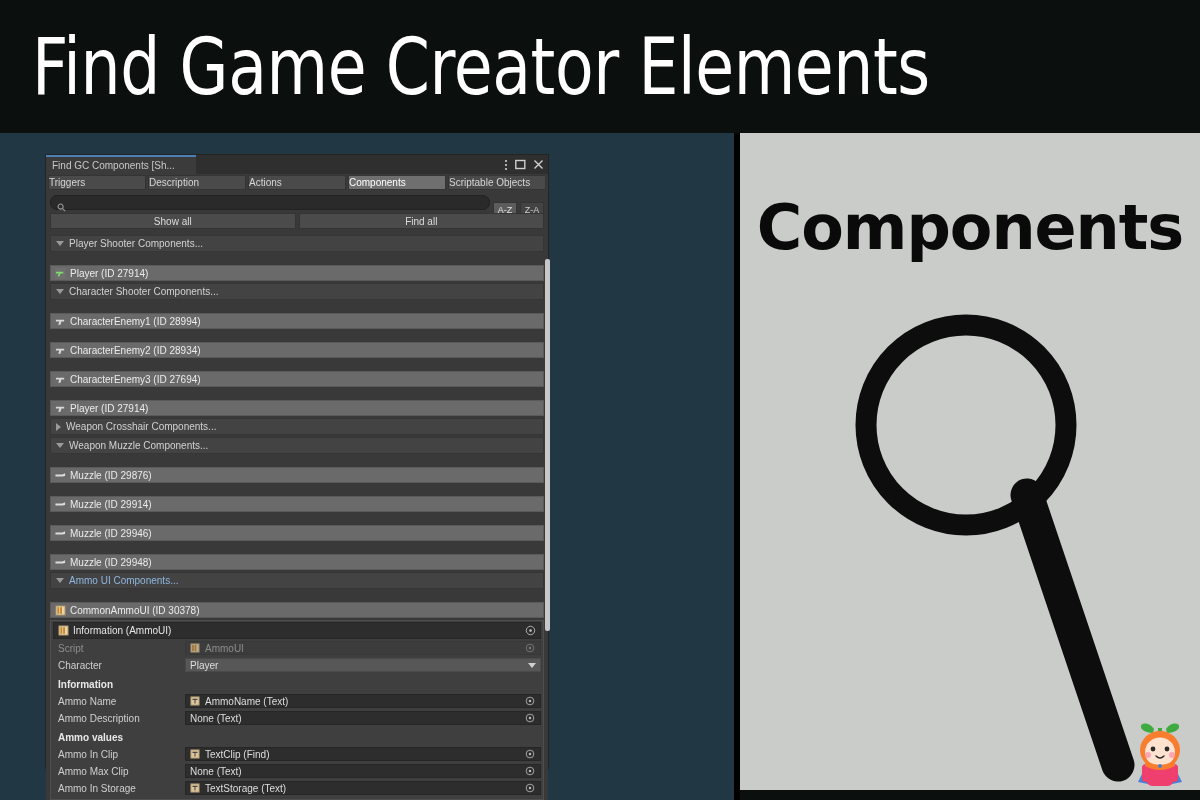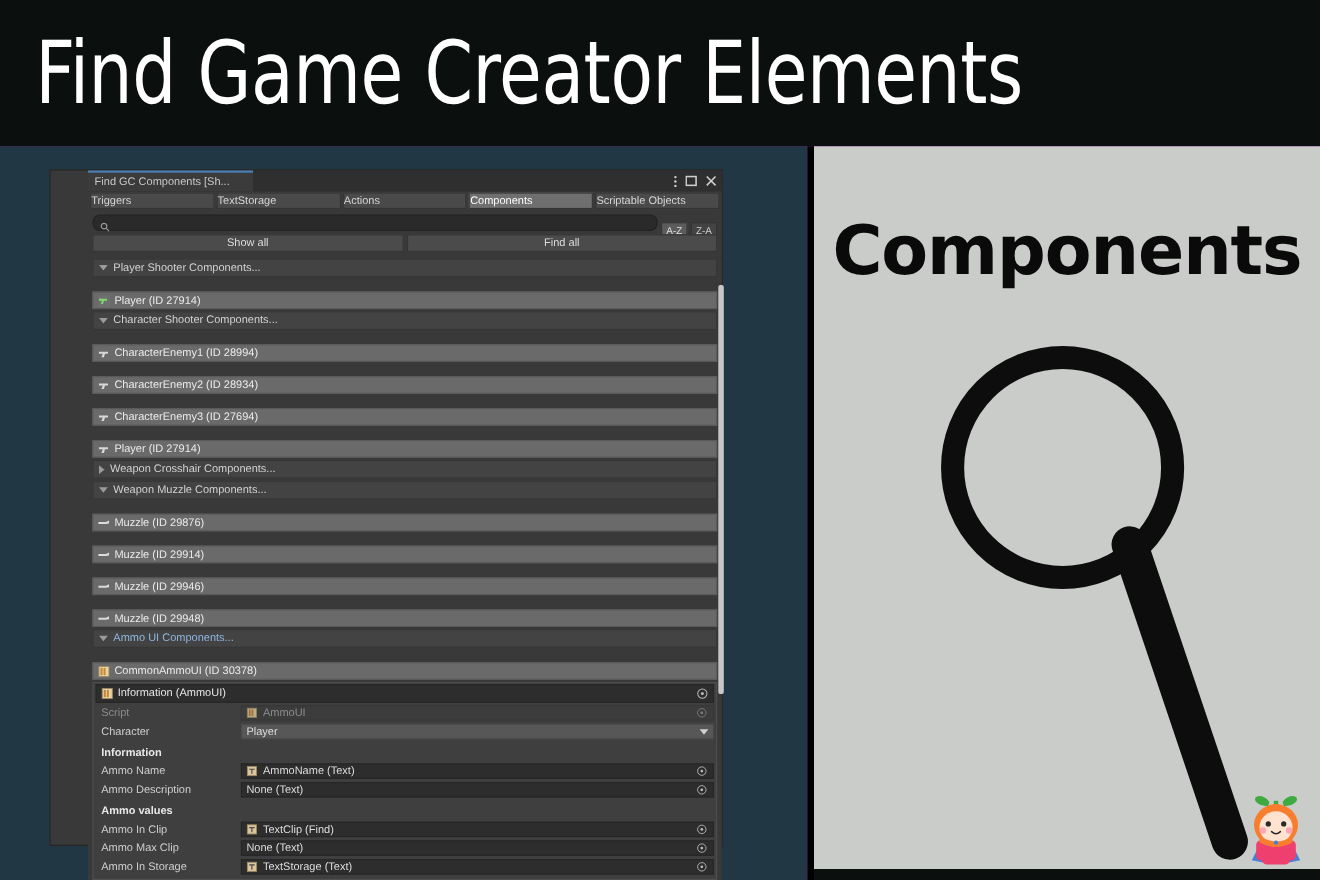--- a/index.html
+++ b/index.html
@@ -2,21 +2,21 @@
 <html><head>
 <meta charset="utf-8">
 <style>
   * { box-sizing: border-box; margin: 0; padding: 0; }
   html, body {
     width: 1200px; height: 800px;
     background: #000;
     font-family: "Liberation Sans", sans-serif;
     overflow: hidden;
   }
-  #root { position: relative; width: 1200px; height: 800px; background: #a21caf; }
+  #root { position: relative; width: 1200px; height: 800px; background: #0c4a6e; }
 
   
   .banner {
     position: absolute; left: 0; top: 0; width: 1200px; height: 133px;
     background: #0b0f0e;
     display: flex; align-items: center; padding-left: 32px;
   }
   .banner-title {
     color: #ffffff;
     font-family: "DejaVu Sans", sans-serif;
@@ -54,24 +54,23 @@
     font-weight: bold;
     font-size: 62px;
     color: #0a0a0a;
     letter-spacing: -1px;
   }
   .magnifier { position: absolute; left: 0; top: 0; width: 460px; height: 667px; }
   .mascot { position: absolute; right: 8px; bottom: 4px; width: 64px; height: 76px; }
 
   
   .unity-window {
-    position: absolute; left: 45px; top: 21px; width: 612px; height: 615px;
+    position: absolute; left: 45px; top: 21px; width: 504px; height: 615px;
     background: #393939;
     border: 1px solid #242424;
-    padding-left: 34px;
   }
   .win-titlebar {
     position: relative; height: 19px; background: #2f2f2f;
     display: flex; align-items: stretch;
   }
   .win-tab {
     width: 150px; height: 19px; background: #3b3b3b;
     border-top: 2px solid #4b7fb5;
     display: flex; align-items: center; padding-left: 6px;
     color: #c8c8c8; font-size: 10px; white-space: nowrap; overflow: hidden;
@@ -200,21 +199,21 @@
               </svg>
           </span>
         </div>
       </div>
 
       <div class="tabbar">
         <div class="tab">
             <span>Triggers</span>
           </div>
         <div class="tab">
-            <span>TextStorage</span>
+            <span>Description</span>
           </div>
         <div class="tab">
             <span>Actions</span>
           </div>
         <div class="tab active">
             <span>Components</span>
           </div>
         <div class="tab">
             <span>Scriptable Objects</span>
           </div>

